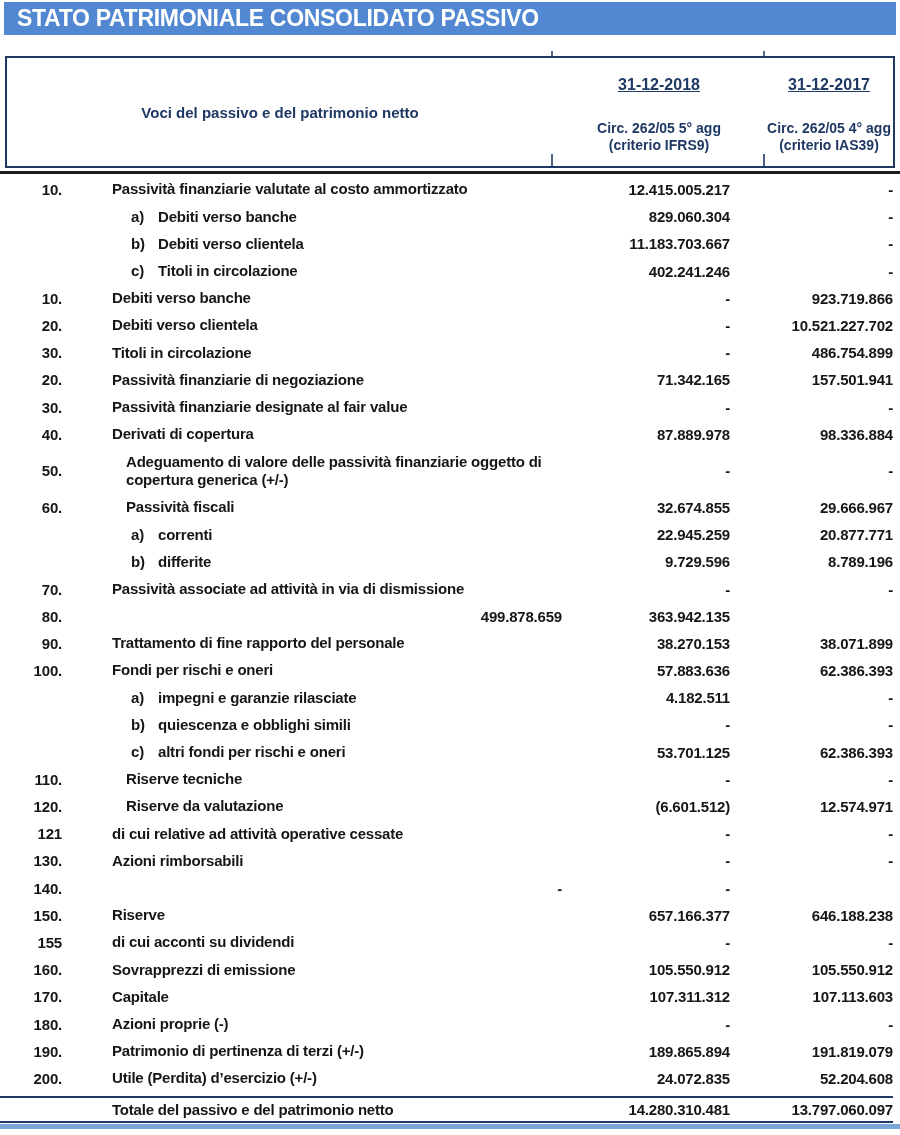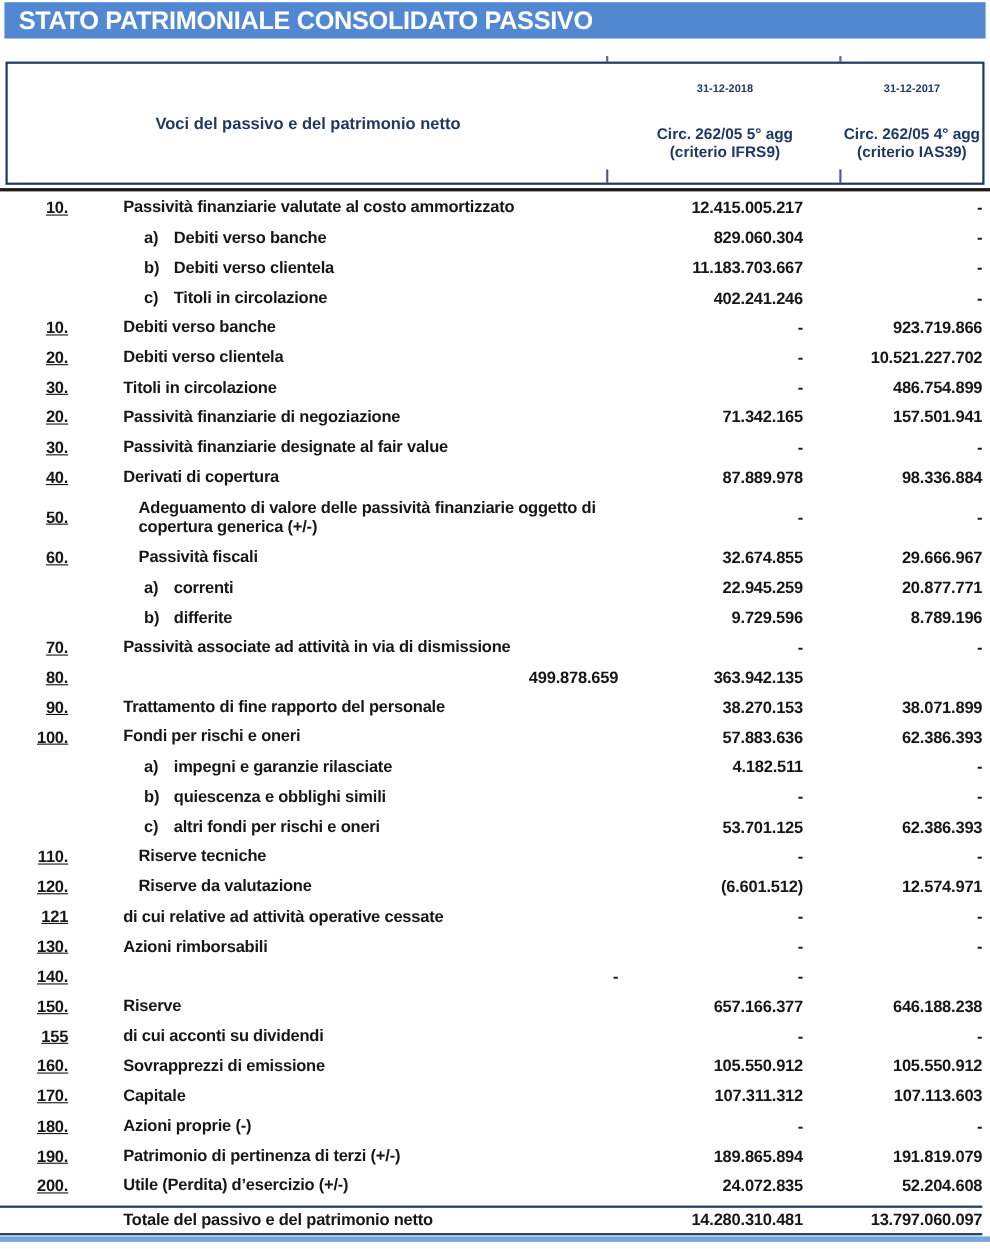--- a/index.html
+++ b/index.html
@@ -26,37 +26,37 @@
   
   .header-box{
     position:absolute;top:56px;left:5px;right:5px;height:112px;
     border:2px solid var(--c-navy);background:#fff;
   }
   .hcell{position:absolute;top:0;bottom:0;color:var(--c-navy);font-weight:700;}
   .hcell.voci{left:0;width:546px;display:flex;align-items:center;justify-content:center;font-size:15px;}
   .hcol{text-align:center;}
   .hcol.c2018{left:546px;width:212px;}
   .hcol.c2017{left:758px;width:128px;}
-  .hdate{margin-top:18px;font-size:10px;}
+  .hdate{margin-top:18px;font-size:16px;text-decoration:underline;}
   .hcirc{margin-top:26px;font-size:14px;line-height:17px;text-align:center;}
   .tick{position:absolute;width:2px;background:var(--c-navy);}
   .tick.top{top:-7px;height:5px;opacity:.75;}
   .tick.bottom{bottom:0;height:12px;opacity:.8;}
   .tick.x1{left:544px;}
   .tick.x2{left:756px;}
   
   .header-rule{position:absolute;top:171px;left:0;right:0;height:3px;background:var(--c-rule);}
   
   .table-body{position:absolute;top:176px;left:0;width:893px;}
   .row{
     display:grid;grid-template-columns:62px 500px 168px 163px;
     align-items:center;height:27.2px;font-size:15px;font-weight:700;letter-spacing:-0.2px;
   }
   .row.tall{height:46px;}
-  .row .num{text-align:right;text-decoration:underline;}
+  .row .num{text-align:right;}
   .row .label{padding-left:50px;line-height:1.22;}
   .row.deep .label{padding-left:64px;}
   .row.letter-indent .label{padding-left:69px;}
   .row .letter{display:inline-block;width:27px;}
   .row.tall .ltext{display:inline-block;max-width:436px;}
   .row .v1,.row .v2,.total .v1,.total .v2{text-align:right;white-space:nowrap;}
   
   .total{
     position:absolute;top:1096px;left:0;width:893px;height:27px;
     border-top:2px solid var(--c-navy);border-bottom:2px solid var(--c-navy);

